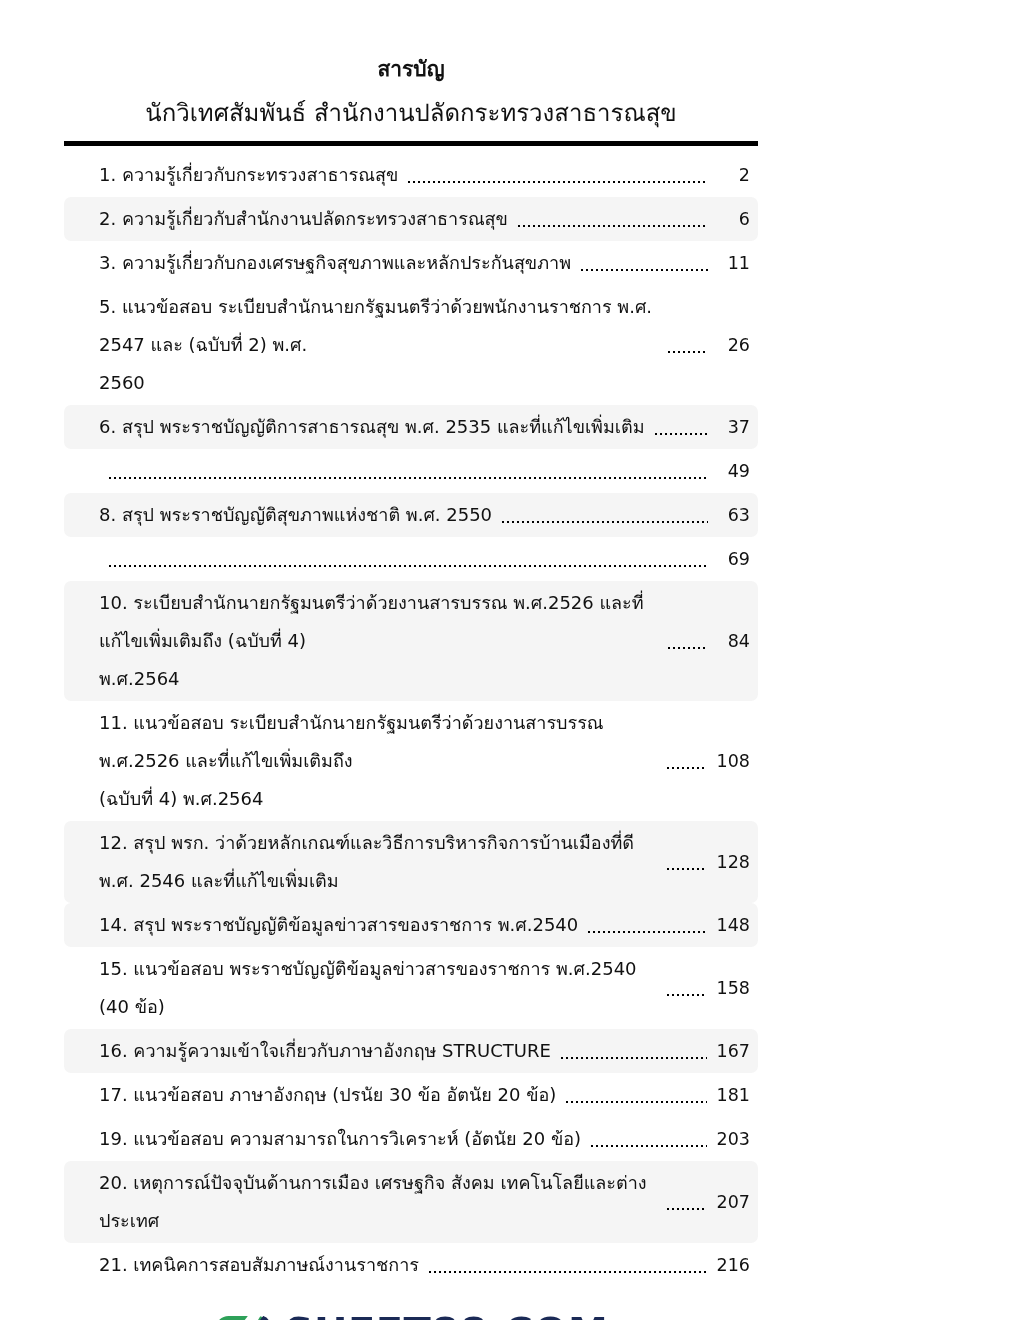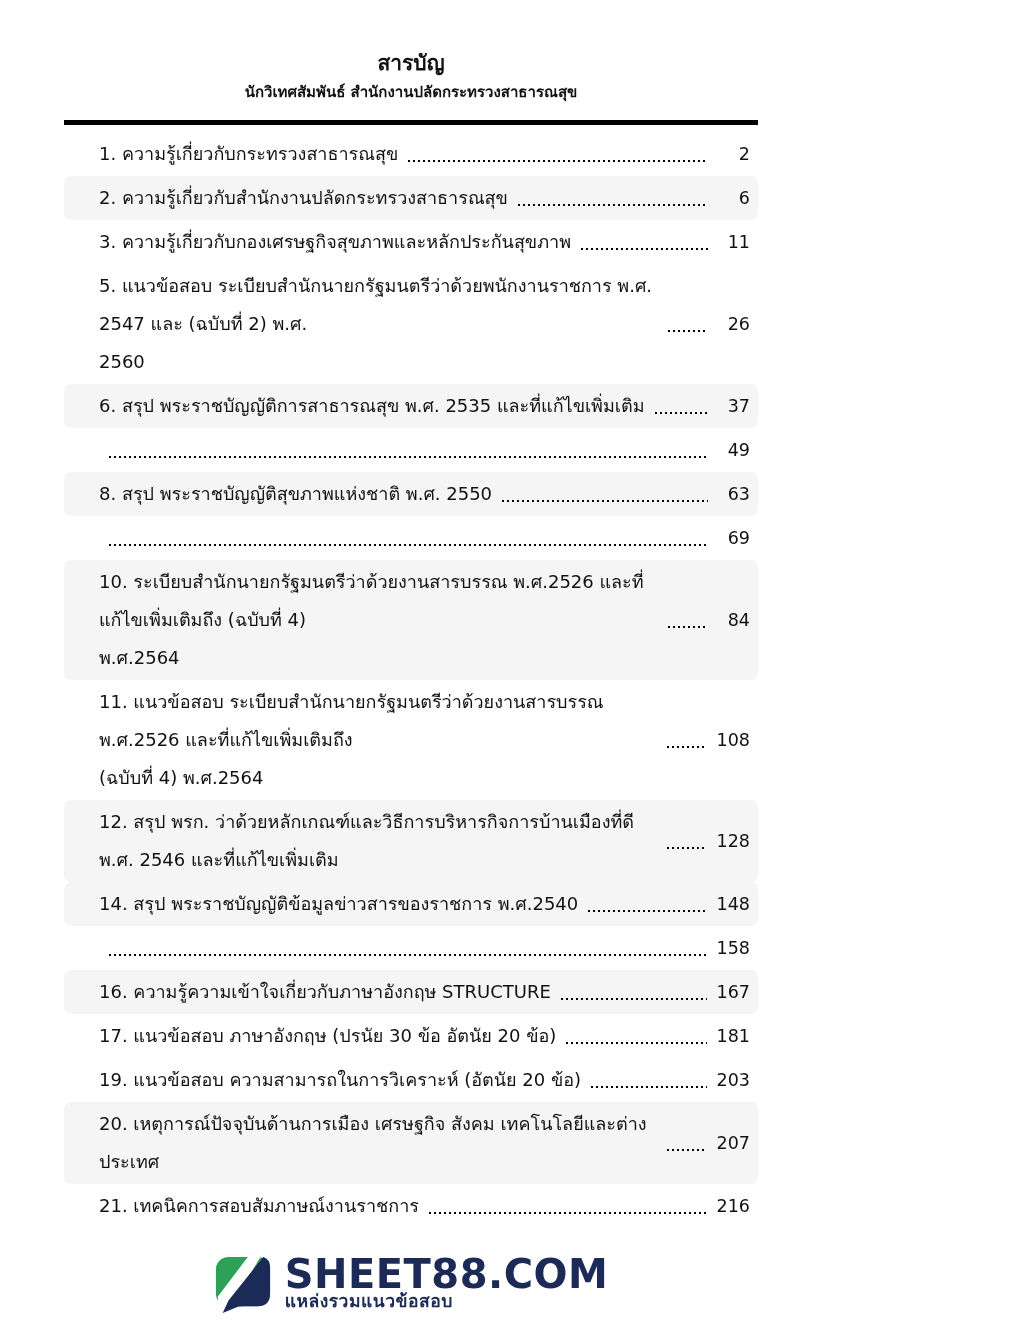--- a/index.html
+++ b/index.html
@@ -5,33 +5,33 @@
   html, body { margin: 0; padding: 0; background: #ffffff; }
   .page {
     position: relative;
     width: 822px;
     height: 1320px;
     background: #ffffff;
     overflow: hidden;
     font-family: "DejaVu Sans", "Liberation Sans", sans-serif;
     color: #111111;
     box-sizing: border-box;
-    padding: 0 64px;
+    padding: 6px 64px;
   }
   .header { margin-top: 50px; text-align: center; }
   .title {
     font-size: 21px;
     font-weight: 700;
     line-height: 26px;
   }
   .subtitle {
-    font-size: 15px;
-    font-weight: 700;
+    font-size: 24px;
+    font-weight: 400;
     line-height: 26px;
-    margin-top: 3px;
+    margin-top: 18px;
   }
   .rule {
     height: 5px;
     background: #000000;
     margin-top: 15px;
   }
   .toc { margin-top: 7px; }
   .row {
     display: flex;
     align-items: center;
@@ -154,20 +154,21 @@
         <span class="row-text">12. สรุป พรก. ว่าด้วยหลักเกณฑ์และวิธีการบริหารกิจการบ้านเมืองที่ดี พ.ศ. 2546 และที่แก้ไขเพิ่มเติม</span>
         <span class="leader"></span>
         <span class="row-page">128</span>
       </div>
       <div class="row alt">
         <span class="row-text">14. สรุป พระราชบัญญัติข้อมูลข่าวสารของราชการ พ.ศ.2540</span>
         <span class="leader"></span>
         <span class="row-page">148</span>
       </div>
       <div class="row">
+        <span class="row-text">15. แนวข้อสอบ พระราชบัญญัติข้อมูลข่าวสารของราชการ พ.ศ.2540 (40 ข้อ)</span>
         <span class="leader"></span>
         <span class="row-page">158</span>
       </div>
       <div class="row alt">
         <span class="row-text">16. ความรู้ความเข้าใจเกี่ยวกับภาษาอังกฤษ STRUCTURE</span>
         <span class="leader"></span>
         <span class="row-page">167</span>
       </div>
       <div class="row">
         <span class="row-text">17. แนวข้อสอบ ภาษาอังกฤษ (ปรนัย 30 ข้อ อัตนัย 20 ข้อ)</span>

